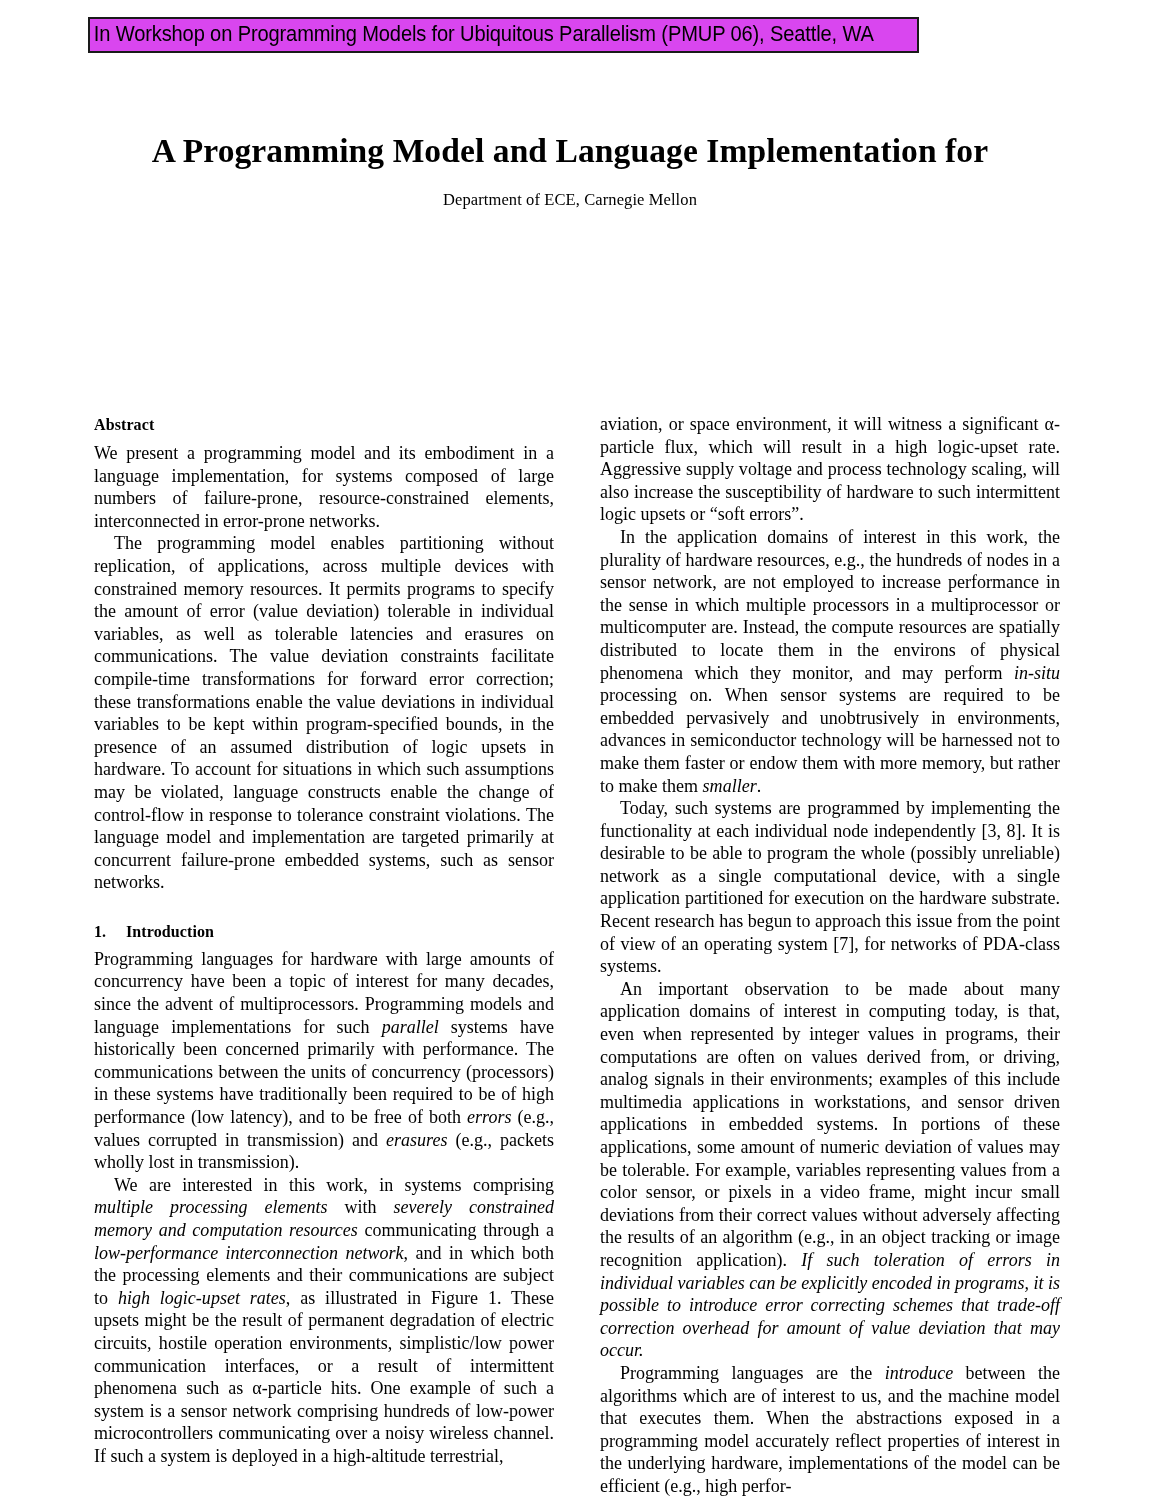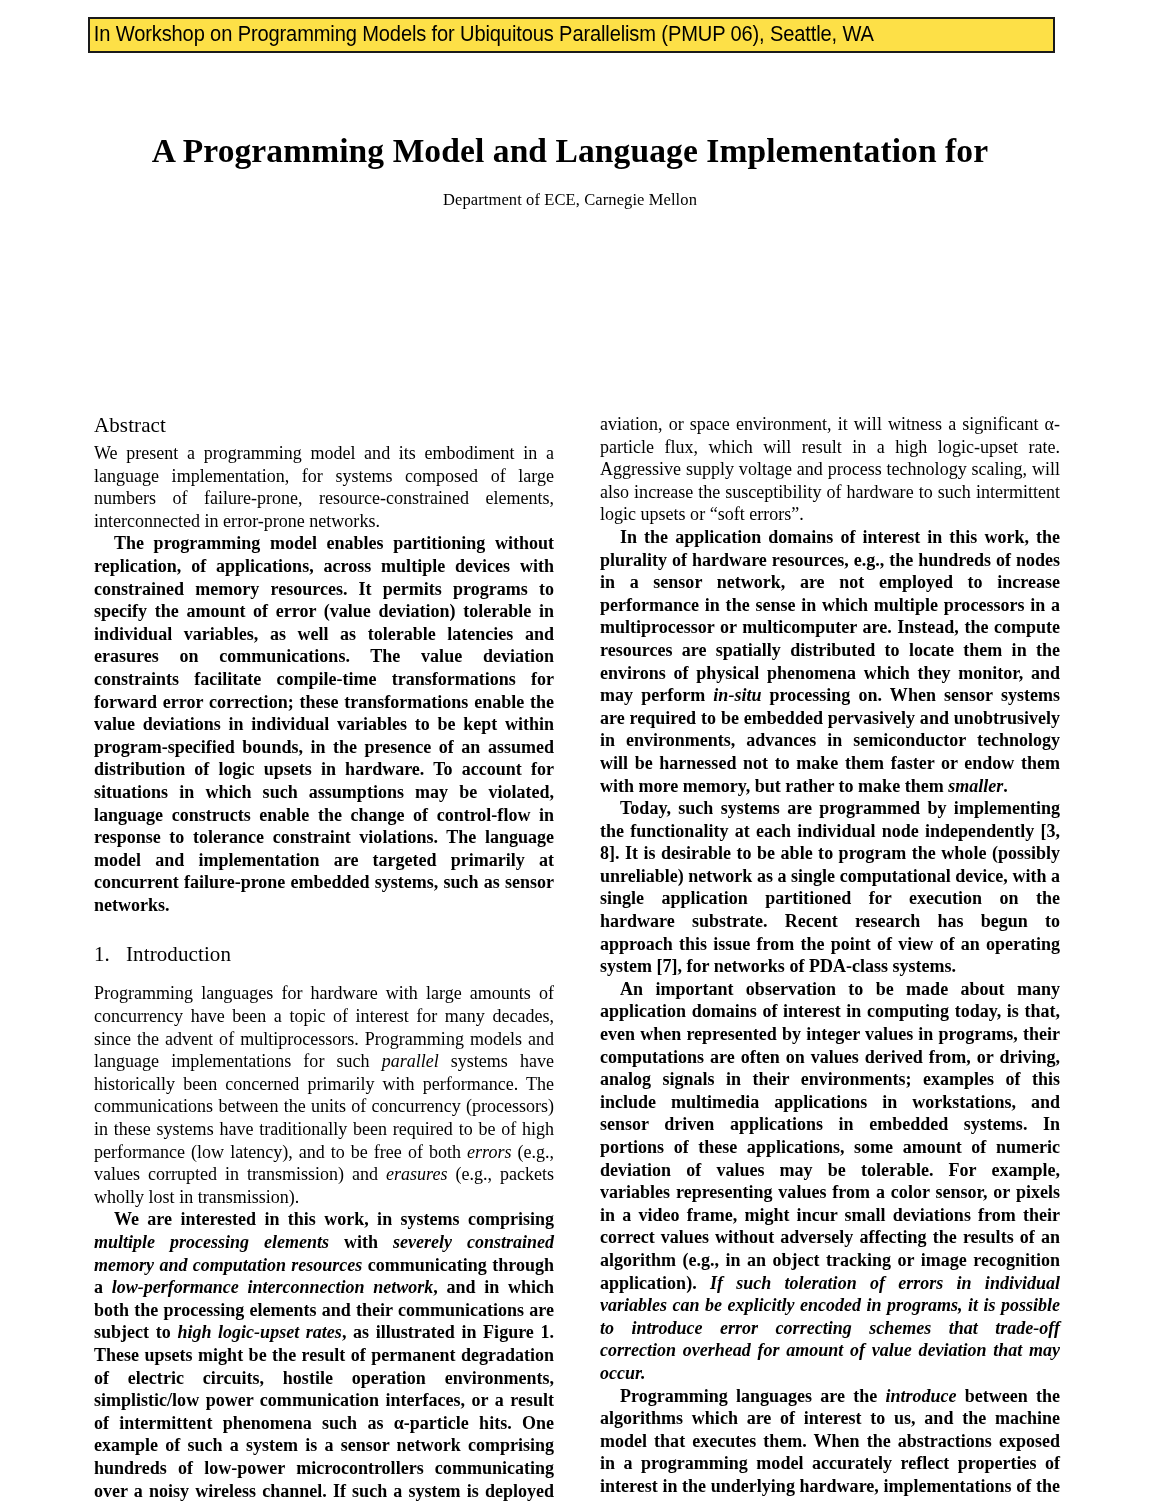--- a/index.html
+++ b/index.html
@@ -21,27 +21,27 @@
     width: 1156px;
     height: 1501px;
     box-sizing: border-box;
   }
 
   
   .venue-banner {
     position: absolute;
     left: 88px;
     top: 17px;
-    width: 967px;
+    width: 831px;
     height: 36px;
     border: 2px solid #1a1a1a;
     box-sizing: border-box;
     display: flex;
     align-items: center;
-    background: #fde047;
+    background: #d946ef;
   }
   .venue-banner .venue-text {
     font-family: "Liberation Sans", "DejaVu Sans", sans-serif;
     font-size: 21.5px;
     line-height: 1;
     letter-spacing: -0.15px;
     transform: scaleX(0.935);
     transform-origin: left center;
     padding-left: 4px;
     white-space: nowrap;
@@ -90,46 +90,46 @@
     width: 966px;
     display: flex;
     justify-content: space-between;
   }
   .col {
     width: 460px;
   }
 
   .section-head {
     font-family: "Liberation Serif", "DejaVu Serif", serif;
-    font-weight: normal;
-    font-size: 21px;
+    font-weight: bold;
+    font-size: 16px;
     line-height: 24px;
     margin: 0 0 5px 0;
     letter-spacing: 0.1px;
   }
   .section-head.numbered .sec-num {
     display: inline-block;
     width: 32px;
   }
 
   .section-head.intro {
     margin-top: 26px;
-    margin-bottom: 16px;
+    margin-bottom: 4px;
   }
 
   p.body-text {
     margin: 0;
     font-size: 18px;
     line-height: 22.6px;
     text-align: justify;
     text-justify: inter-word;
     hyphens: none;
     letter-spacing: 0.01px;
   }
-  p.body-text.indent { text-indent: 20px; font-weight: bold; }
+  p.body-text.indent { text-indent: 20px; }
   p.body-text.cont { text-indent: 0; }
 
   i, em { font-style: italic; }
 
   
   .col-right p.first { text-indent: 0; }
 </style>
 </head>
 <body>
 

